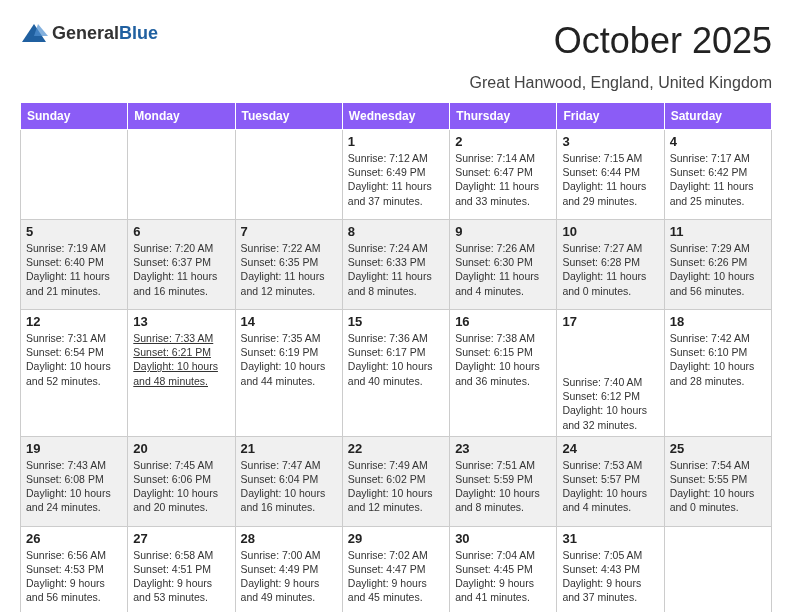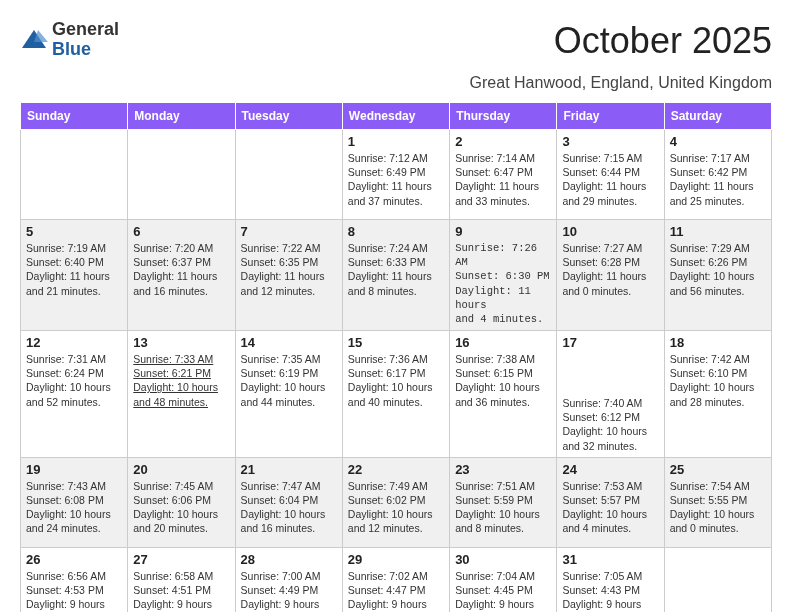--- a/index.html
+++ b/index.html
@@ -15,21 +15,21 @@
       align-items: flex-start;
       justify-content: space-between;
       margin-bottom: 10px;
     }
     .logo {
       display: flex;
       align-items: center;
     }
     .logo-text {
       display: flex;
-      flex-direction: column;
+      flex-direction: row;
       line-height: 1.1;
     }
     .logo-general {
       font-size: 18px;
       font-weight: bold;
       color: #333;
     }
     .logo-blue {
       font-size: 18px;
       font-weight: bold;
@@ -187,21 +187,21 @@
         </td>
         <td>
           <div class="day-number">8</div>
           <div class="day-info" style="white-space: pre-line;">Sunrise: 7:24 AM
 Sunset: 6:33 PM
 Daylight: 11 hours
 and 8 minutes.</div>
         </td>
         <td>
           <div class="day-number">9</div>
-          <div class="day-info" style="white-space: pre-line; font-family: Liberation Mono, monospace;">Sunrise: 7:26 AM
+          <div class="day-info" style="white-space: pre-line;">Sunrise: 7:26 AM
 Sunset: 6:30 PM
 Daylight: 11 hours
 and 4 minutes.</div>
         </td>
         <td>
           <div class="day-number">10</div>
           <div class="day-info" style="white-space: pre-line;">Sunrise: 7:27 AM
 Sunset: 6:28 PM
 Daylight: 11 hours
 and 0 minutes.</div>
@@ -211,21 +211,21 @@
           <div class="day-info" style="white-space: pre-line;">Sunrise: 7:29 AM
 Sunset: 6:26 PM
 Daylight: 10 hours
 and 56 minutes.</div>
         </td>
       </tr>
       <tr class="row-white">
         <td>
           <div class="day-number">12</div>
           <div class="day-info" style="white-space: pre-line;">Sunrise: 7:31 AM
-Sunset: 6:24 PM
+Sunset: 6:54 PM
 Daylight: 10 hours
 and 52 minutes.</div>
         </td>
         <td>
           <div class="day-number">13</div>
           <div class="day-info" style="white-space: pre-line; text-decoration: underline;">Sunrise: 7:33 AM
 Sunset: 6:21 PM
 Daylight: 10 hours
 and 48 minutes.</div>
         </td>

